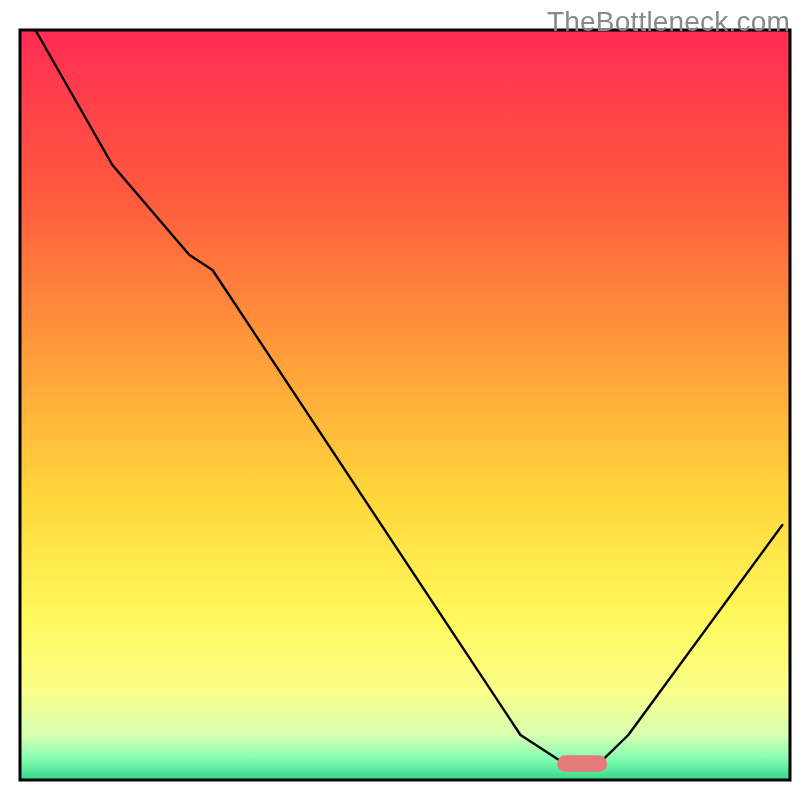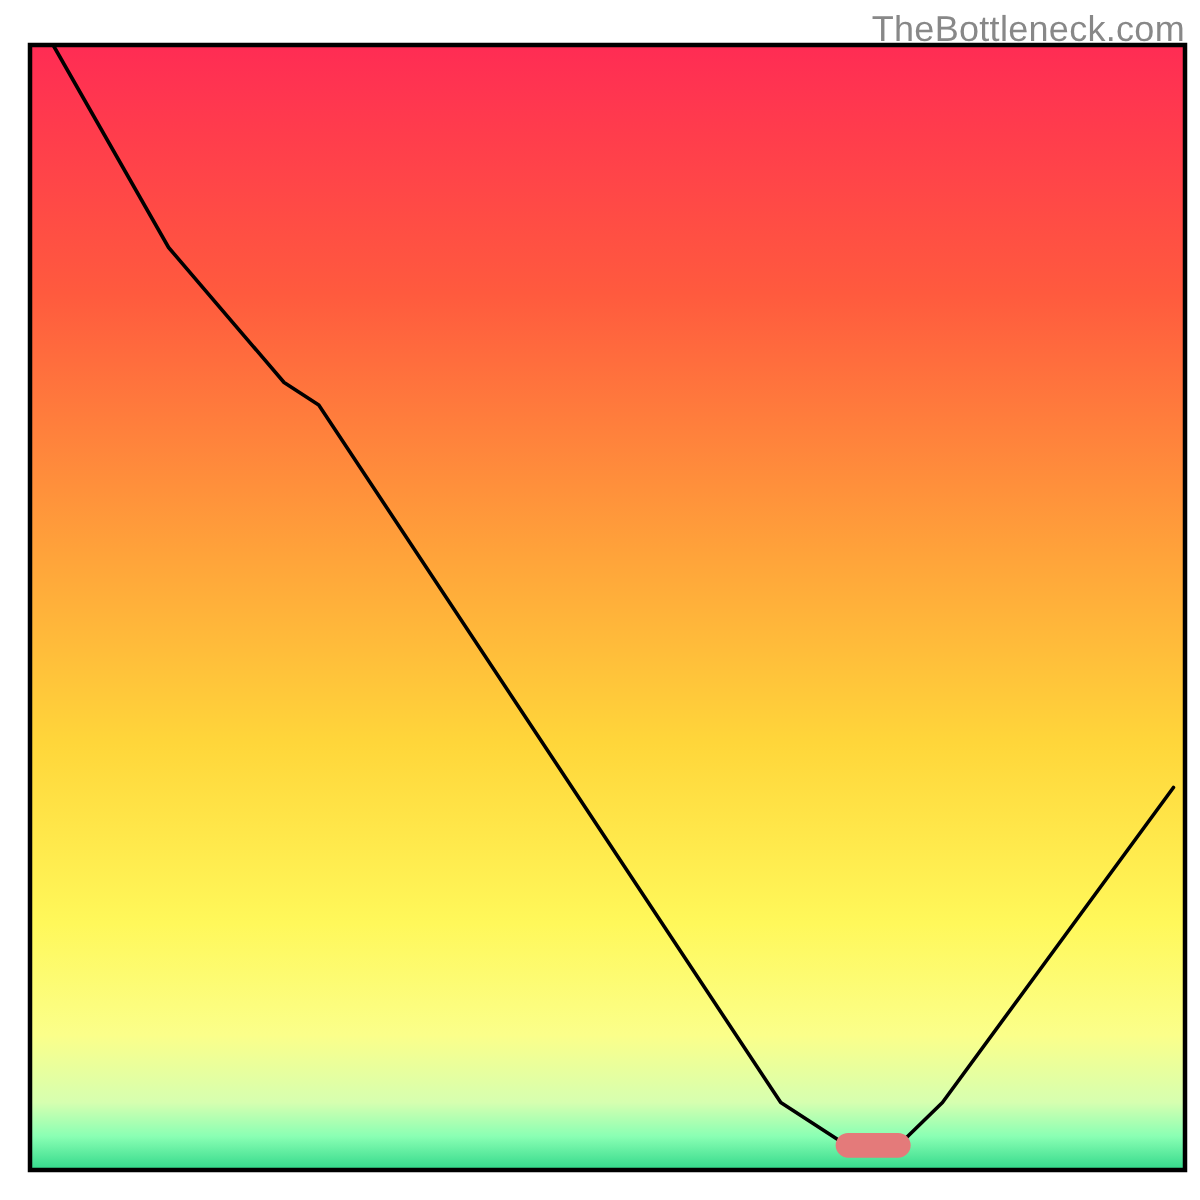--- a/index.html
+++ b/index.html
@@ -12,21 +12,21 @@
   }
   .chart-container {
     position: relative;
     width: 800px;
     height: 800px;
   }
   .watermark {
     position: absolute;
     top: 6px;
     right: 10px;
-    font-size: 24px;
+    font-size: 28px;
     font-weight: 500;
     color: #888888;
     letter-spacing: 0.2px;
     z-index: 10;
   }
   svg.plot {
     position: absolute;
     left: 0;
     top: 0;
   }

